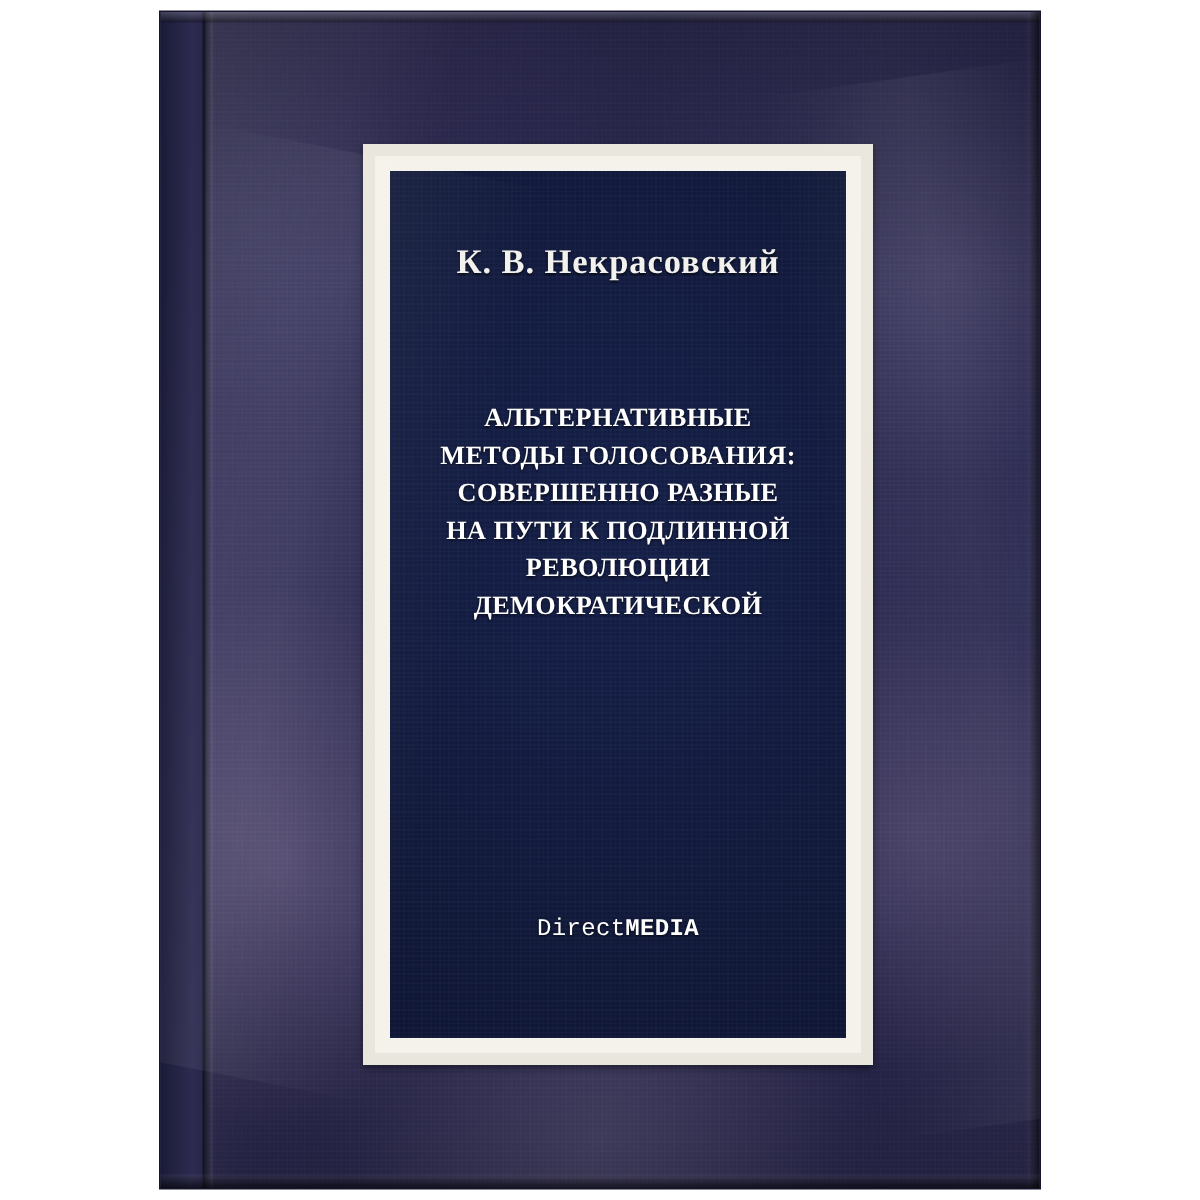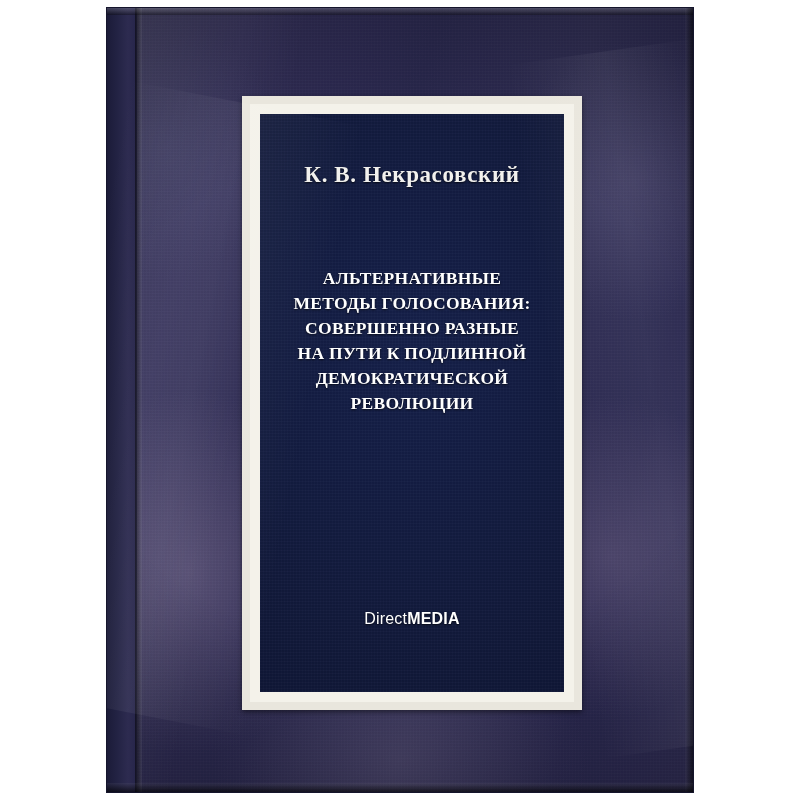--- a/index.html
+++ b/index.html
@@ -167,21 +167,21 @@
   }
   .title-line { display: block; white-space: nowrap; }
 
   .publisher {
     position: absolute;
     left: 0;
     right: 0;
     bottom: 64px;
     text-align: center;
     color: #ffffff;
-    font-family: Liberation Sans, sans-serif;
+    font-family: Liberation Mono, monospace;
     font-size: 16px;
     letter-spacing: 0.2px;
     text-shadow: 0 1px 2px rgba(0,0,0,0.7);
   }
   .publisher .p-light { font-weight: 400; }
   .publisher .p-bold { font-weight: 700; }
 
   
   .gloss-streak-1 {
     position: absolute;
@@ -225,22 +225,22 @@
       <div class="panel">
         <div class="panel-texture"></div>
 
         <div class="author">К. В. Некрасовский</div>
 
         <div class="title">
           <span class="title-line">АЛЬТЕРНАТИВНЫЕ</span>
           <span class="title-line">МЕТОДЫ ГОЛОСОВАНИЯ:</span>
           <span class="title-line">СОВЕРШЕННО РАЗНЫЕ</span>
           <span class="title-line">НА ПУТИ К ПОДЛИННОЙ</span>
+          <span class="title-line">РЕВОЛЮЦИИ</span>
           <span class="title-line">ДЕМОКРАТИЧЕСКОЙ</span>
-          <span class="title-line">РЕВОЛЮЦИИ</span>
         </div>
 
         <div class="publisher">
           <span class="p-light">Direct</span><span class="p-bold">MEDIA</span>
         </div>
       </div>
     </div>
 
     <div class="gloss-streak-1"></div>
     <div class="gloss-streak-2"></div>

